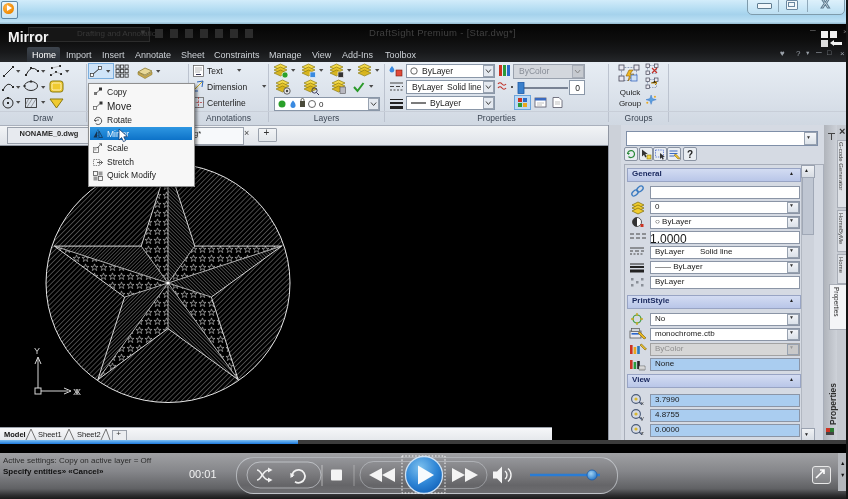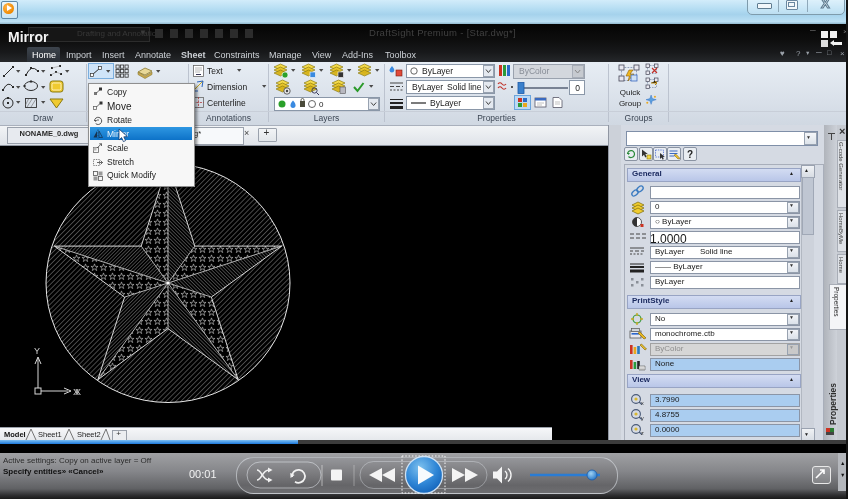--- a/index.html
+++ b/index.html
@@ -47,21 +47,21 @@
   <div class="abs" style="left:833px;top:42px;width:9px;height:3px;background:#f2f2f2;"></div>
   <div class="abs" style="left:830px;top:40px;width:0;height:0;border-right:4px solid #f2f2f2;border-top:3.5px solid transparent;border-bottom:3.5px solid transparent;"></div>
   <div class="tx" style="left:810px;top:26px;font-size:8px;color:#777;">─</div>
   <div class="tx" style="left:843px;top:27px;font-size:8px;color:#777;">×</div>
 
   <div class="abs" style="left:27px;top:47px;width:33px;height:15px;background:linear-gradient(#3d444d,#2a2f36);border-radius:2px 2px 0 0;"></div>
   <div class="tx" style="left:32px;top:50px;font-size:9px;color:#fff;">Home</div>
   <div class="tx" style="left:66px;top:50px;font-size:9px;color:#cdd1d6;">Import</div>
   <div class="tx" style="left:102px;top:50px;font-size:9px;color:#cdd1d6;">Insert</div>
   <div class="tx" style="left:135px;top:50px;font-size:9px;color:#cdd1d6;">Annotate</div>
-  <div class="tx" style="left:181px;top:50px;font-size:9px;color:#cdd1d6;font-weight:bold;">Sheet</div>
+  <div class="tx" style="left:181px;top:50px;font-size:9px;color:#cdd1d6;">Sheet</div>
   <div class="tx" style="left:214px;top:50px;font-size:9px;color:#cdd1d6;">Constraints</div>
   <div class="tx" style="left:269px;top:50px;font-size:9px;color:#cdd1d6;">Manage</div>
   <div class="tx" style="left:312px;top:50px;font-size:9px;color:#cdd1d6;">View</div>
   <div class="tx" style="left:342px;top:50px;font-size:9px;color:#cdd1d6;">Add-Ins</div>
   <div class="tx" style="left:385px;top:50px;font-size:9px;color:#cdd1d6;">Toolbox</div>
 
   <div class="tx" style="left:780px;top:49px;font-size:8px;color:#9aa0a8;">♥</div>
   <div class="tx" style="left:796px;top:49px;font-size:8px;color:#9aa0a8;">?</div>
   <div class="tx" style="left:805px;top:50px;font-size:5.5px;color:#9aa0a8;">▼</div>
   <div class="tx" style="left:816px;top:48px;font-size:8px;color:#9aa0a8;">─</div>

